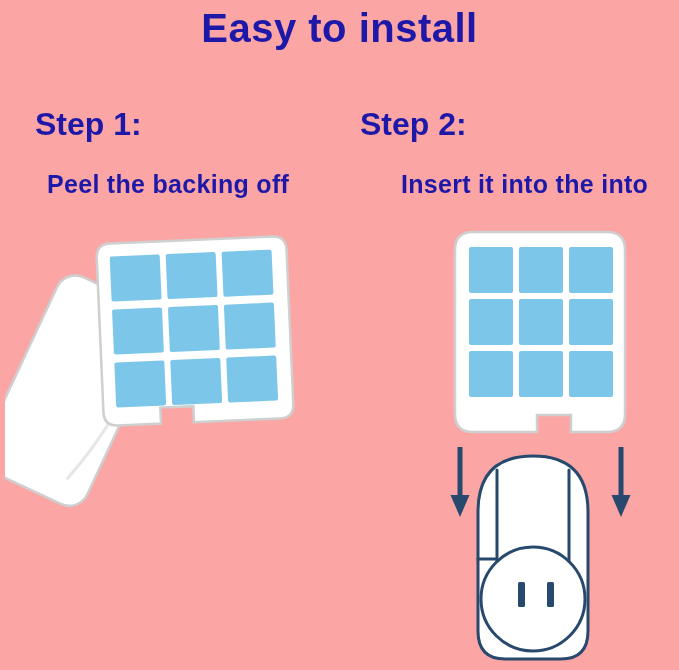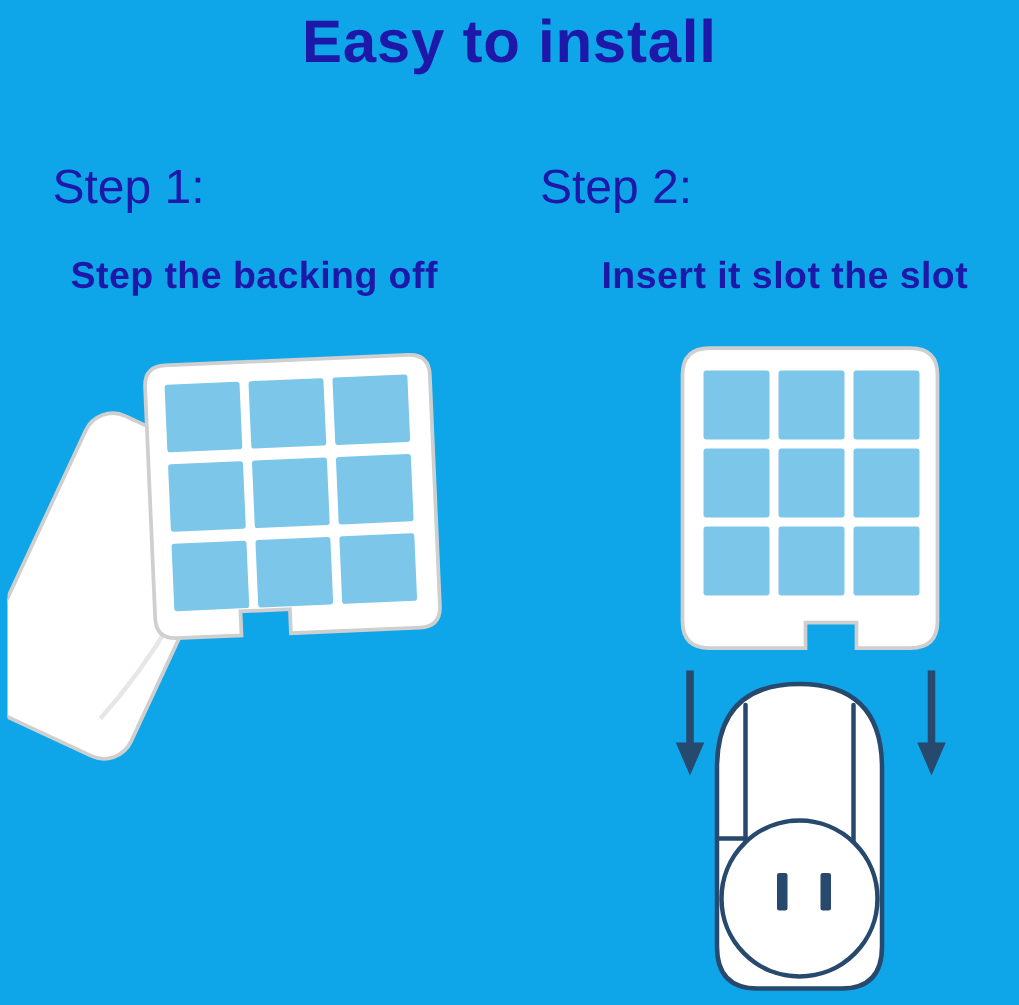--- a/index.html
+++ b/index.html
@@ -4,28 +4,28 @@
 <style>
   :root {
     --heading-color: #1e18a8;
     --pad-blue: #7cc6ea;
     --outline: #27496d;
     --card-border: #cfcfcf;
   }
   * { margin:0; padding:0; box-sizing:border-box; }
   body { background:#ffffff; font-family:"Liberation Sans", sans-serif; }
   .canvas {
-    position:relative; width:679px; height:670px; background:#0ea5e9; overflow:hidden;
+    position:relative; width:679px; height:670px; background:#fca5a5; overflow:hidden;
   }
   .page-title {
     position:absolute; top:6px; left:0; width:100%; text-align:center;
     font-size:40px; font-weight:bold; color:var(--heading-color); letter-spacing:.5px;
   }
   .step-heading {
-    position:absolute; font-size:32px; font-weight:normal; color:var(--heading-color);
+    position:absolute; font-size:32px; font-weight:bold; color:var(--heading-color);
   }
   .step1-heading { left:35px; top:106px; }
   .step2-heading { left:360px; top:106px; }
   .step-caption {
     position:absolute; font-size:25px; font-weight:bold; color:var(--heading-color); letter-spacing:.3px;
   }
   .step1-caption { left:47px; top:170px; }
   .step2-caption { left:401px; top:170px; }
   .illus { position:absolute; }
   .illus-step1 { left:5px; top:228px; }
@@ -45,22 +45,22 @@
 </head>
 <body>
 
 <div class="canvas">
 
   <div class="page-title">Easy to install</div>
 
   <div class="step-heading step1-heading">Step 1:</div>
   <div class="step-heading step2-heading">Step 2:</div>
 
-  <div class="step-caption step1-caption">Step the backing off</div>
-  <div class="step-caption step2-caption">Insert it slot the slot</div>
+  <div class="step-caption step1-caption">Peel the backing off</div>
+  <div class="step-caption step2-caption">Insert it into the into</div>
 
   <svg class="illus illus-step1" width="330" height="300" viewBox="0 0 330 300">
     <g transform="rotate(25 67 162)">
       <rect class="backing" x="10" y="55" width="115" height="215" rx="20"></rect>
       <path class="backing-shade" d="M115 80 Q124 165 100 245"></path>
     </g>
     <g transform="rotate(-2.5 190 103)">
       <path class="card-shape" d="M109 12 H271 Q285 12 285 26 V180 Q285 194 271 194 H185 V178 H152 V194 H109 Q95 194 95 180 V26 Q95 12 109 12 Z"></path>
       <g class="pad">
         <rect x="108" y="25" width="50" height="45" rx="2"></rect>

